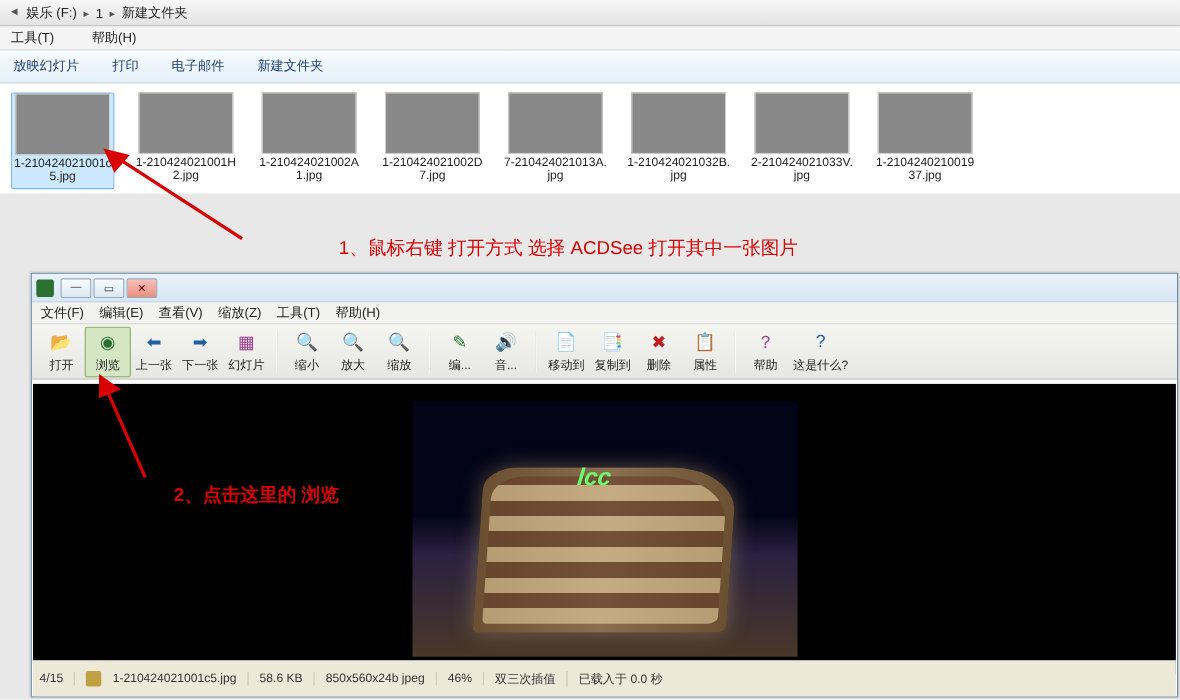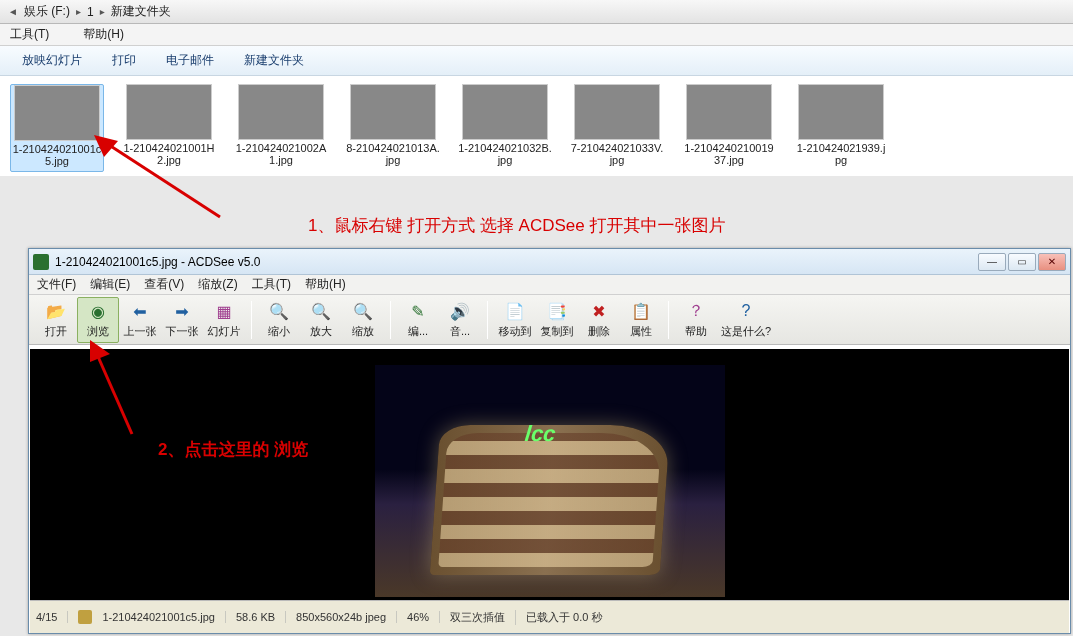--- a/index.html
+++ b/index.html
@@ -4,21 +4,21 @@
 <style>
 * { margin: 0; padding: 0; box-sizing: border-box; font-family: "Microsoft YaHei", Tahoma, Arial, sans-serif; }
 body { background: #e8e8e8; width: 1073px; height: 636px; overflow: hidden; position: relative; font-size: 12px; }
 
 
 .explorer-breadcrumb { height: 24px; background: linear-gradient(#f7f7f7,#e3e3e3); border-bottom: 1px solid #b8b8b8; display: flex; align-items: center; padding: 0 8px; gap: 6px; }
 .bc-arrow { color: #555; font-size: 10px; }
 .bc-seg { color: #222; }
 .explorer-menubar { height: 22px; background: #f4f4f4; border-bottom: 1px solid #d0d0d0; display: flex; align-items: center; padding: 0 10px; gap: 34px; }
 .explorer-menubar span { color: #222; }
-.explorer-cmdbar { height: 30px; background: linear-gradient(#f8fcff,#e4eff8); border-bottom: 1px solid #c8d6e2; display: flex; align-items: center; padding: 0 22px; gap: 30px; }
+.explorer-cmdbar { height: 30px; background: linear-gradient(#f8fcff,#e4eff8); border-bottom: 1px solid #c8d6e2; display: flex; align-items: center; padding: 0 12px; gap: 30px; }
 .explorer-cmdbar span { color: #1a3e6e; }
 
 
 .thumbs { display: flex; padding: 8px 10px 4px 10px; gap: 18px; background: #fff; height: 100px; overflow: hidden; }
 .thumb { width: 94px; display: flex; flex-direction: column; align-items: center; gap: 2px; }
 .thumb.selected { background: #cce8ff; border: 1px solid #7ab7e8; border-radius: 2px; }
 .thumb .img { width: 86px; height: 56px; background: #888; border: 1px solid #ccc; position: relative; overflow: hidden; }
 .thumb .lbl { text-align: center; line-height: 1.1; font-size: 11px; color: #222; word-break: break-all; }
 .thumb.selected .lbl { background: #cce8ff; }
 
@@ -103,51 +103,50 @@
     </div>
     <div class="thumb">
       <div class="img t-green"></div>
       <div class="lbl">1-210424021001H2.jpg</div>
     </div>
     <div class="thumb">
       <div class="img t-shop"></div>
       <div class="lbl">1-210424021002A1.jpg</div>
     </div>
     <div class="thumb">
+      <div class="img t-green"></div>
+      <div class="lbl">1-210424021002D7.jpg</div>
+    </div>
+    <div class="thumb">
       <div class="img t-map"></div>
-      <div class="lbl">8-210424021013A.jpg</div>
+      <div class="lbl">7-210424021013A.jpg</div>
     </div>
     <div class="thumb">
       <div class="img t-plan"></div>
       <div class="lbl">1-210424021032B.jpg</div>
     </div>
     <div class="thumb">
       <div class="img t-bldg"></div>
-      <div class="lbl">7-210424021033V.jpg</div>
+      <div class="lbl">2-210424021033V.jpg</div>
     </div>
     <div class="thumb">
       <div class="img t-illus"></div>
       <div class="lbl">1-210424021001937.jpg</div>
-    </div>
-    <div class="thumb">
-      <div class="img t-dark"></div>
-      <div class="lbl">1-210424021939.jpg</div>
     </div>
   </div>
 
 <svg class="arrow1" viewBox="0 0 130 88">
   <line x1="128" y1="84" x2="14" y2="10" stroke="#d80000" stroke-width="3"></line>
   <polygon points="2,2 26,8 12,24" fill="#d80000"></polygon>
 </svg>
 <div class="anno1">1、鼠标右键 打开方式 选择 ACDSee 打开其中一张图片</div>
 
 <div class="acdsee">
   <div class="acd-titlebar">
     <div class="ticon"></div>
-    <div class="ttext">1-210424021001c5.jpg - ACDSee v5.0</div>
     <div class="wbtns">
       <div class="wbtn">—</div>
       <div class="wbtn">▭</div>
       <div class="wbtn close">✕</div>
     </div>
   </div>
 
   <div class="acd-menubar">
     <span>文件(F)</span>
     <span>编辑(E)</span>

